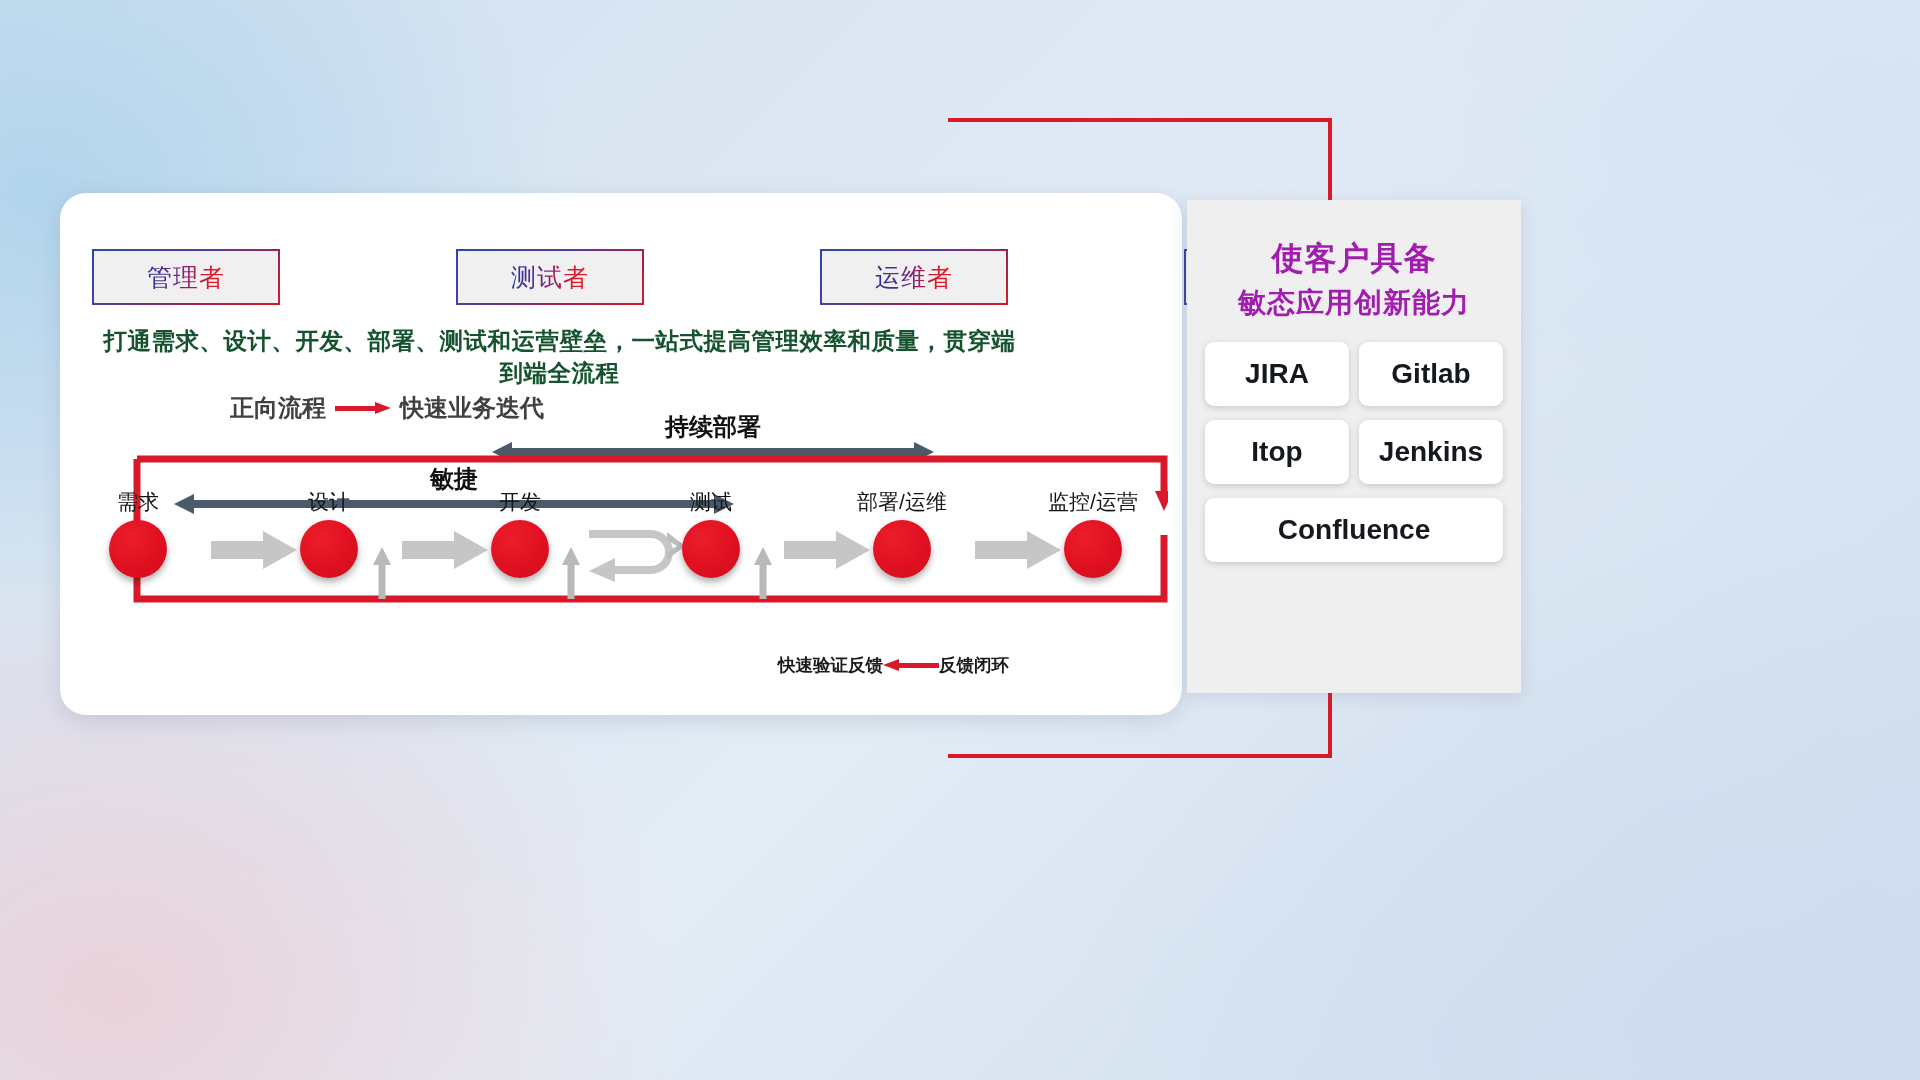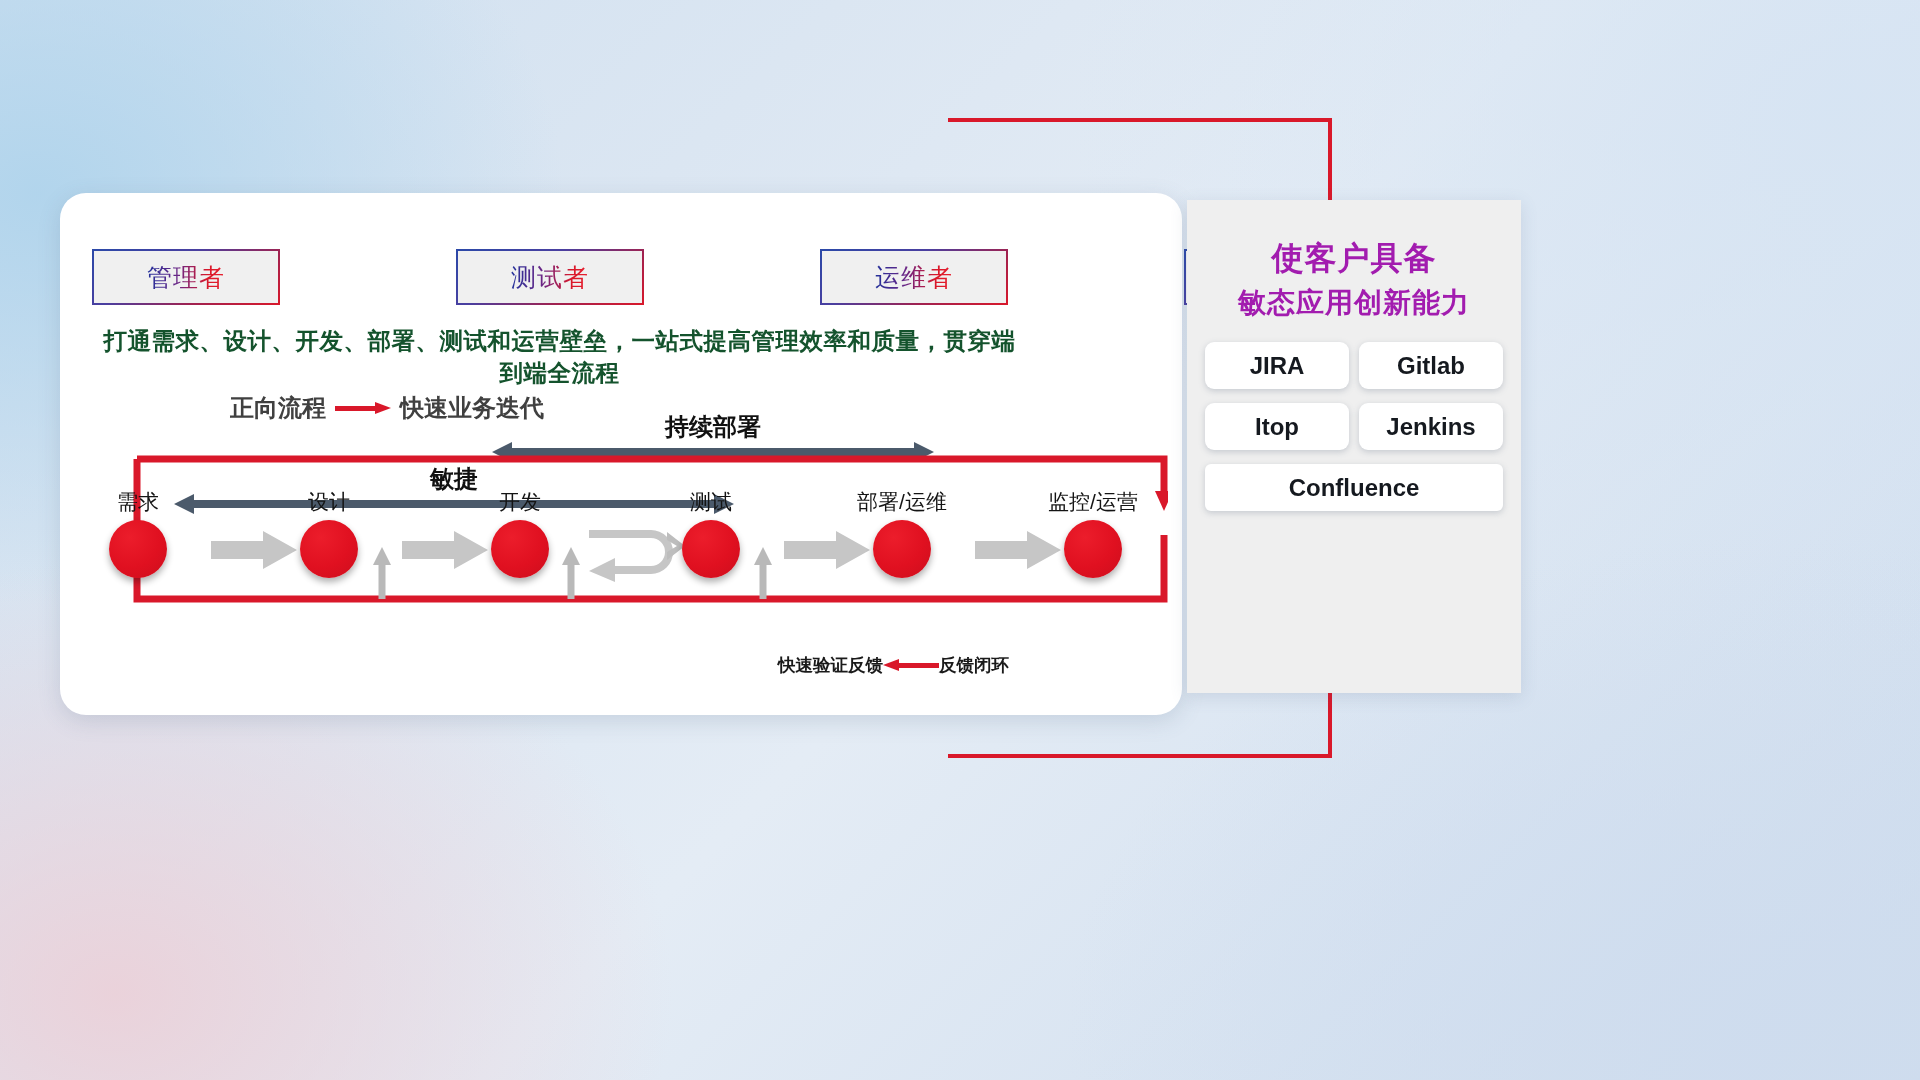--- a/index.html
+++ b/index.html
@@ -221,31 +221,31 @@
     margin-top: 18px;
     padding: 0 8px;
     display: flex;
     flex-wrap: wrap;
     gap: 14px 10px;
     justify-content: center;
   }
   .chip {
     background: #ffffff;
     border-radius: 9px;
-    height: 47px;
+    height: 64px;
     display: flex;
     align-items: center;
     justify-content: center;
-    font-size: 24px;
+    font-size: 28px;
     font-weight: bold;
     color: #15191f;
     box-shadow: 0 2px 6px rgba(90,105,125,0.28);
   }
   .chip.half { width: 144px; }
-  .chip.full { width: 298px; border-radius: 6px; }
+  .chip.full { width: 298px; }
 </style>
 </head>
 <body>
 
 <div id="stage">
 
   <div class="red-bracket"></div>
 
   <div class="main-card">
 

